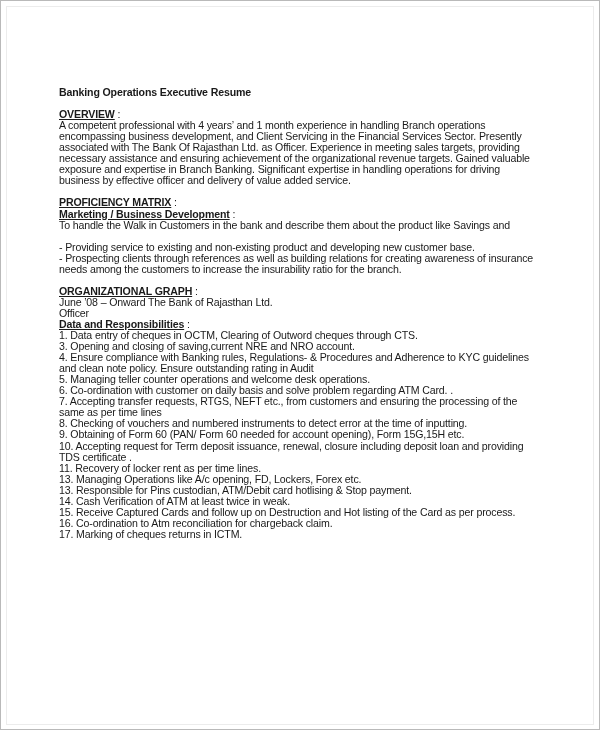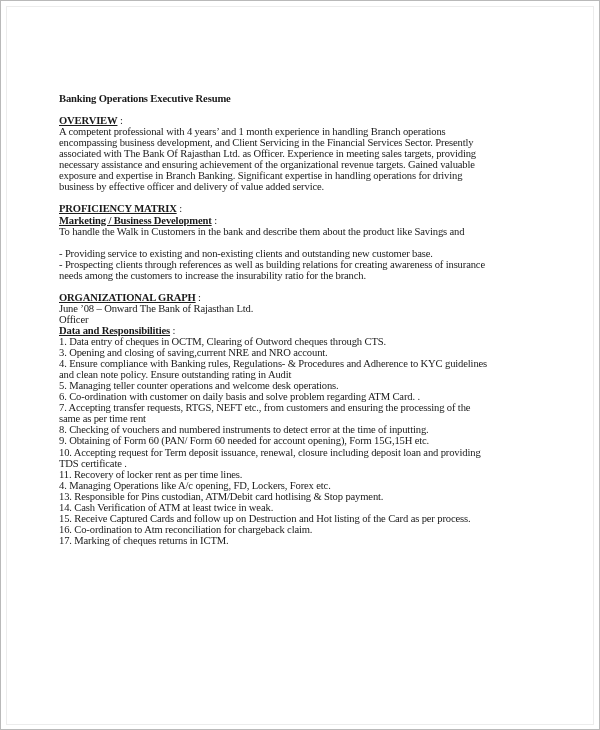--- a/index.html
+++ b/index.html
@@ -9,22 +9,22 @@
     }
     .frame {
       position: absolute; left: 0; top: 0; width: 598px; height: 728px;
       border: 1px solid #b9b9b9; background: #fff;
     }
     .inner {
       position: absolute; left: 5px; top: 5px; width: 586px; height: 717px;
       border: 1px solid #ececec;
     }
     .page {
-      position: absolute; left: 59px; top: 93px; width: 488px; overflow: hidden;
-      font-size: 10.6px; line-height: 11.05px; color: #1a1a1a; letter-spacing: -0.15px; font-family: Liberation Serif, serif;
+      position: absolute; left: 59px; top: 87px; width: 488px; overflow: hidden;
+      font-size: 10.6px; line-height: 11.05px; color: #1a1a1a; letter-spacing: -0.15px;
     }
     .line { white-space: nowrap; height: 11.05px; }
     .title { font-weight: bold; }
     .gap { height: 11.05px; }
     .h { font-weight: bold; text-decoration: underline; text-align: center; }
   </style>
 </head>
 <body>
 
 <div class="frame">
@@ -48,45 +48,45 @@
 
   <div class="line">
     <span class="h">PROFICIENCY MATRIX</span><span> :</span>
   </div>
   <div class="line">
     <span class="h">Marketing / Business Development</span><span> :</span>
   </div>
   <div class="line">To handle the Walk in Customers in the bank and describe them about the product like Savings and</div>
   <div class="gap"></div>
 
-  <div class="line">- Providing service to existing and non-existing clients and outstanding new customer base.</div>
+  <div class="line">- Providing service to existing and non-existing product and developing new customer base.</div>
   <div class="line">- Prospecting clients through references as well as building relations for creating awareness of insurance</div>
   <div class="line">needs among the customers to increase the insurability ratio for the branch.</div>
   <div class="gap"></div>
 
   <div class="line">
     <span class="h">ORGANIZATIONAL GRAPH</span><span> :</span>
   </div>
   <div class="line">June ’08 – Onward The Bank of Rajasthan Ltd.</div>
   <div class="line">Officer</div>
   <div class="line">
     <span class="h">Data and Responsibilities</span><span> :</span>
   </div>
   <div class="line">1. Data entry of cheques in OCTM, Clearing of Outword cheques through CTS.</div>
   <div class="line">3. Opening and closing of saving,current NRE and NRO account.</div>
   <div class="line">4. Ensure compliance with Banking rules, Regulations- &amp; Procedures and Adherence to KYC guidelines</div>
   <div class="line">and clean note policy. Ensure outstanding rating in Audit</div>
   <div class="line">5. Managing teller counter operations and welcome desk operations.</div>
   <div class="line">6. Co-ordination with customer on daily basis and solve problem regarding ATM Card. .</div>
   <div class="line">7. Accepting transfer requests, RTGS, NEFT etc., from customers and ensuring the processing of the</div>
-  <div class="line">same as per time rent</div>
+  <div class="line">same as per time lines</div>
   <div class="line">8. Checking of vouchers and numbered instruments to detect error at the time of inputting.</div>
   <div class="line">9. Obtaining of Form 60 (PAN/ Form 60 needed for account opening), Form 15G,15H etc.</div>
   <div class="line">10. Accepting request for Term deposit issuance, renewal, closure including deposit loan and providing</div>
   <div class="line">TDS certificate .</div>
   <div class="line">11. Recovery of locker rent as per time lines.</div>
-  <div class="line">4. Managing Operations like A/c opening, FD, Lockers, Forex etc.</div>
+  <div class="line">13. Managing Operations like A/c opening, FD, Lockers, Forex etc.</div>
   <div class="line">13. Responsible for Pins custodian, ATM/Debit card hotlising &amp; Stop payment.</div>
   <div class="line">14. Cash Verification of ATM at least twice in weak.</div>
   <div class="line">15. Receive Captured Cards and follow up on Destruction and Hot listing of the Card as per process.</div>
   <div class="line">16. Co-ordination to Atm reconciliation for chargeback claim.</div>
   <div class="line">17. Marking of cheques returns in ICTM.</div>
 </div>
 
 </body></html>

